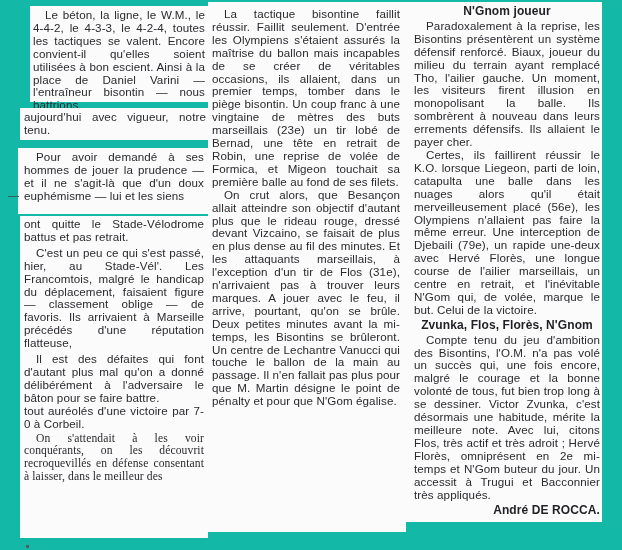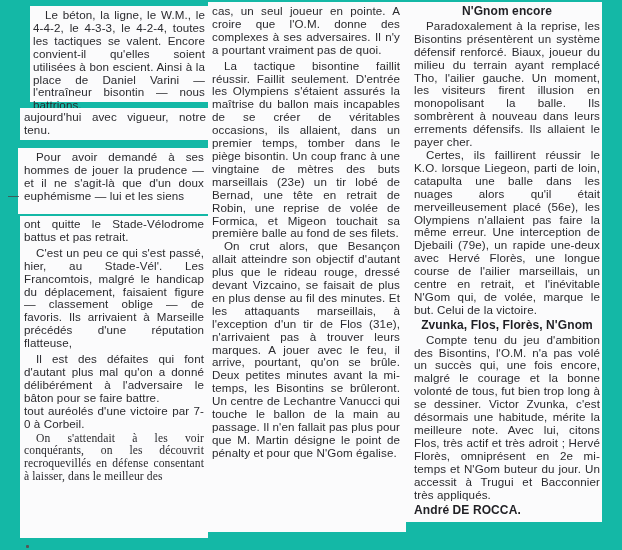--- a/index.html
+++ b/index.html
@@ -4,21 +4,21 @@
 <style>
   html, body { margin:0; padding:0; }
   body { width:622px; height:550px; background:#f4f4f6; position:relative; overflow:hidden;
          font-family:"Liberation Sans", sans-serif; color:#2a2a2e; }
   .page { position:absolute; left:0; top:0; width:622px; height:550px; background:#14b8a6; }
   .block { position:absolute; background:#fbfbfc; }
   .col { position:absolute; font-size:11.6px; line-height:12.9px; letter-spacing:0.1px; }
   .col p { margin:0; text-align:justify; text-indent:12px; hyphens:none; }
   .col p.noind { text-indent:0; }
   .col h3 { margin:2px 0 2px 0; font-size:12px; font-weight:bold; text-align:center; color:#1f1f24; }
-  .sig { font-weight:bold; text-align:left; margin-top:3px; font-size:12px; color:#1f1f24; }
+  .sig { font-weight:bold; text-align:right; margin-top:3px; font-size:12px; color:#1f1f24; }
   .dash-mark { position:absolute; font-size:11px; color:#444; }
   .speck { position:absolute; width:3px; height:3px; background:#555; border-radius:1px; }
 </style>
 </head>
 <body>
 
 <div class="page">
 
   <div class="block" style="left:30px;top:6px;width:178px;height:96px;"></div>
   <div class="col" style="left:33px;top:9px;width:172px;">
@@ -40,28 +40,27 @@
   <div class="col" style="left:24px;top:218px;width:180px;">
     <p class="noind">ont quitte le Stade-Vélodrome battus et pas retrait.</p>
     <p style="margin-top:3px;">C'est un peu ce qui s'est passé, hier, au Stade-Vél'. Les Francomtois, malgré le handicap du déplacement, faisaient figure — classement oblige — de favoris. Ils arrivaient à Marseille précédés d'une réputation flatteuse,</p>
     <p style="margin-top:3px;">Il est des défaites qui font d'autant plus mal qu'on a donné délibérément à l'adversaire le bâton pour se faire battre.</p>
     <p class="noind">tout auréolés d'une victoire par 7-0 à Corbeil.</p>
     <p style="margin-top:2px;font-family:Liberation Serif, serif;">On s'attendait à les voir conquérants, on les découvrit recroquevillés en défense consentant à laisser, dans le meilleur des</p>
   </div>
 
   <div class="block" style="left:208px;top:2px;width:198px;height:530px;"></div>
   <div class="col" style="left:212px;top:5px;width:188px;">
-    <p class="noind">cas, un seul joueur en pointe. A croire que l'O.M. donne des complexes à ses adversaires. Il n'y a pourtant vraiment pas de quoi.</p>
     <p style="margin-top:3px;">La tactique bisontine faillit réussir. Faillit seulement. D'entrée les Olympiens s'étaient assurés la maîtrise du ballon mais incapables de se créer de véritables occasions, ils allaient, dans un premier temps, tomber dans le piège bisontin. Un coup franc à une vingtaine de mètres des buts marseillais (23e) un tir lobé de Bernad, une tête en retrait de Robin, une reprise de volée de Formica, et Migeon touchait sa première balle au fond de ses filets.</p>
     <p>On crut alors, que Besançon allait atteindre son objectif d'autant plus que le rideau rouge, dressé devant Vizcaino, se faisait de plus en plus dense au fil des minutes. Et les attaquants marseillais, à l'exception d'un tir de Flos (31e), n'arrivaient pas à trouver leurs marques. A jouer avec le feu, il arrive, pourtant, qu'on se brûle. Deux petites minutes avant la mi-temps, les Bisontins se brûleront. Un centre de Lechantre Vanucci qui touche le ballon de la main au passage. Il n'en fallait pas plus pour que M. Martin désigne le point de pénalty et pour que N'Gom égalise.</p>
   </div>
 
   <div class="block" style="left:406px;top:2px;width:196px;height:520px;"></div>
   <div class="col" style="left:414px;top:5px;width:186px;">
-    <h3 style="margin-top:0;">N'Gnom encore</h3>
+    <h3 style="margin-top:0;">N'Gnom joueur</h3>
     <p>Paradoxalement à la reprise, les Bisontins présentèrent un système défensif renforcé. Biaux, joueur du milieu du terrain ayant remplacé Tho, l'ailier gauche. Un moment, les visiteurs firent illusion en monopolisant la balle. Ils sombrèrent à nouveau dans leurs errements défensifs. Ils allaient le payer cher.</p>
     <p>Certes, ils faillirent réussir le K.O. lorsque Liegeon, parti de loin, catapulta une balle dans les nuages alors qu'il était merveilleusement placé (56e), les Olympiens n'allaient pas faire la même erreur. Une interception de Djebaili (79e), un rapide une-deux avec Hervé Florès, une longue course de l'ailier marseillais, un centre en retrait, et l'inévitable N'Gom qui, de volée, marque le but. Celui de la victoire.</p>
     <h3>Zvunka, Flos, Florès, N'Gnom</h3>
     <p>Compte tenu du jeu d'ambition des Bisontins, l'O.M. n'a pas volé un succès qui, une fois encore, malgré le courage et la bonne volonté de tous, fut bien trop long à se dessiner. Victor Zvunka, c'est désormais une habitude, mérite la meilleure note. Avec lui, citons Flos, très actif et très adroit ; Hervé Florès, omniprésent en 2e mi-temps et N'Gom buteur du jour. Un accessit à Trugui et Bacconnier très appliqués.</p>
     <div class="sig">André DE ROCCA.</div>
   </div>
 
   <div class="speck" style="left:26px;top:545px;"></div>
 </div>
 

